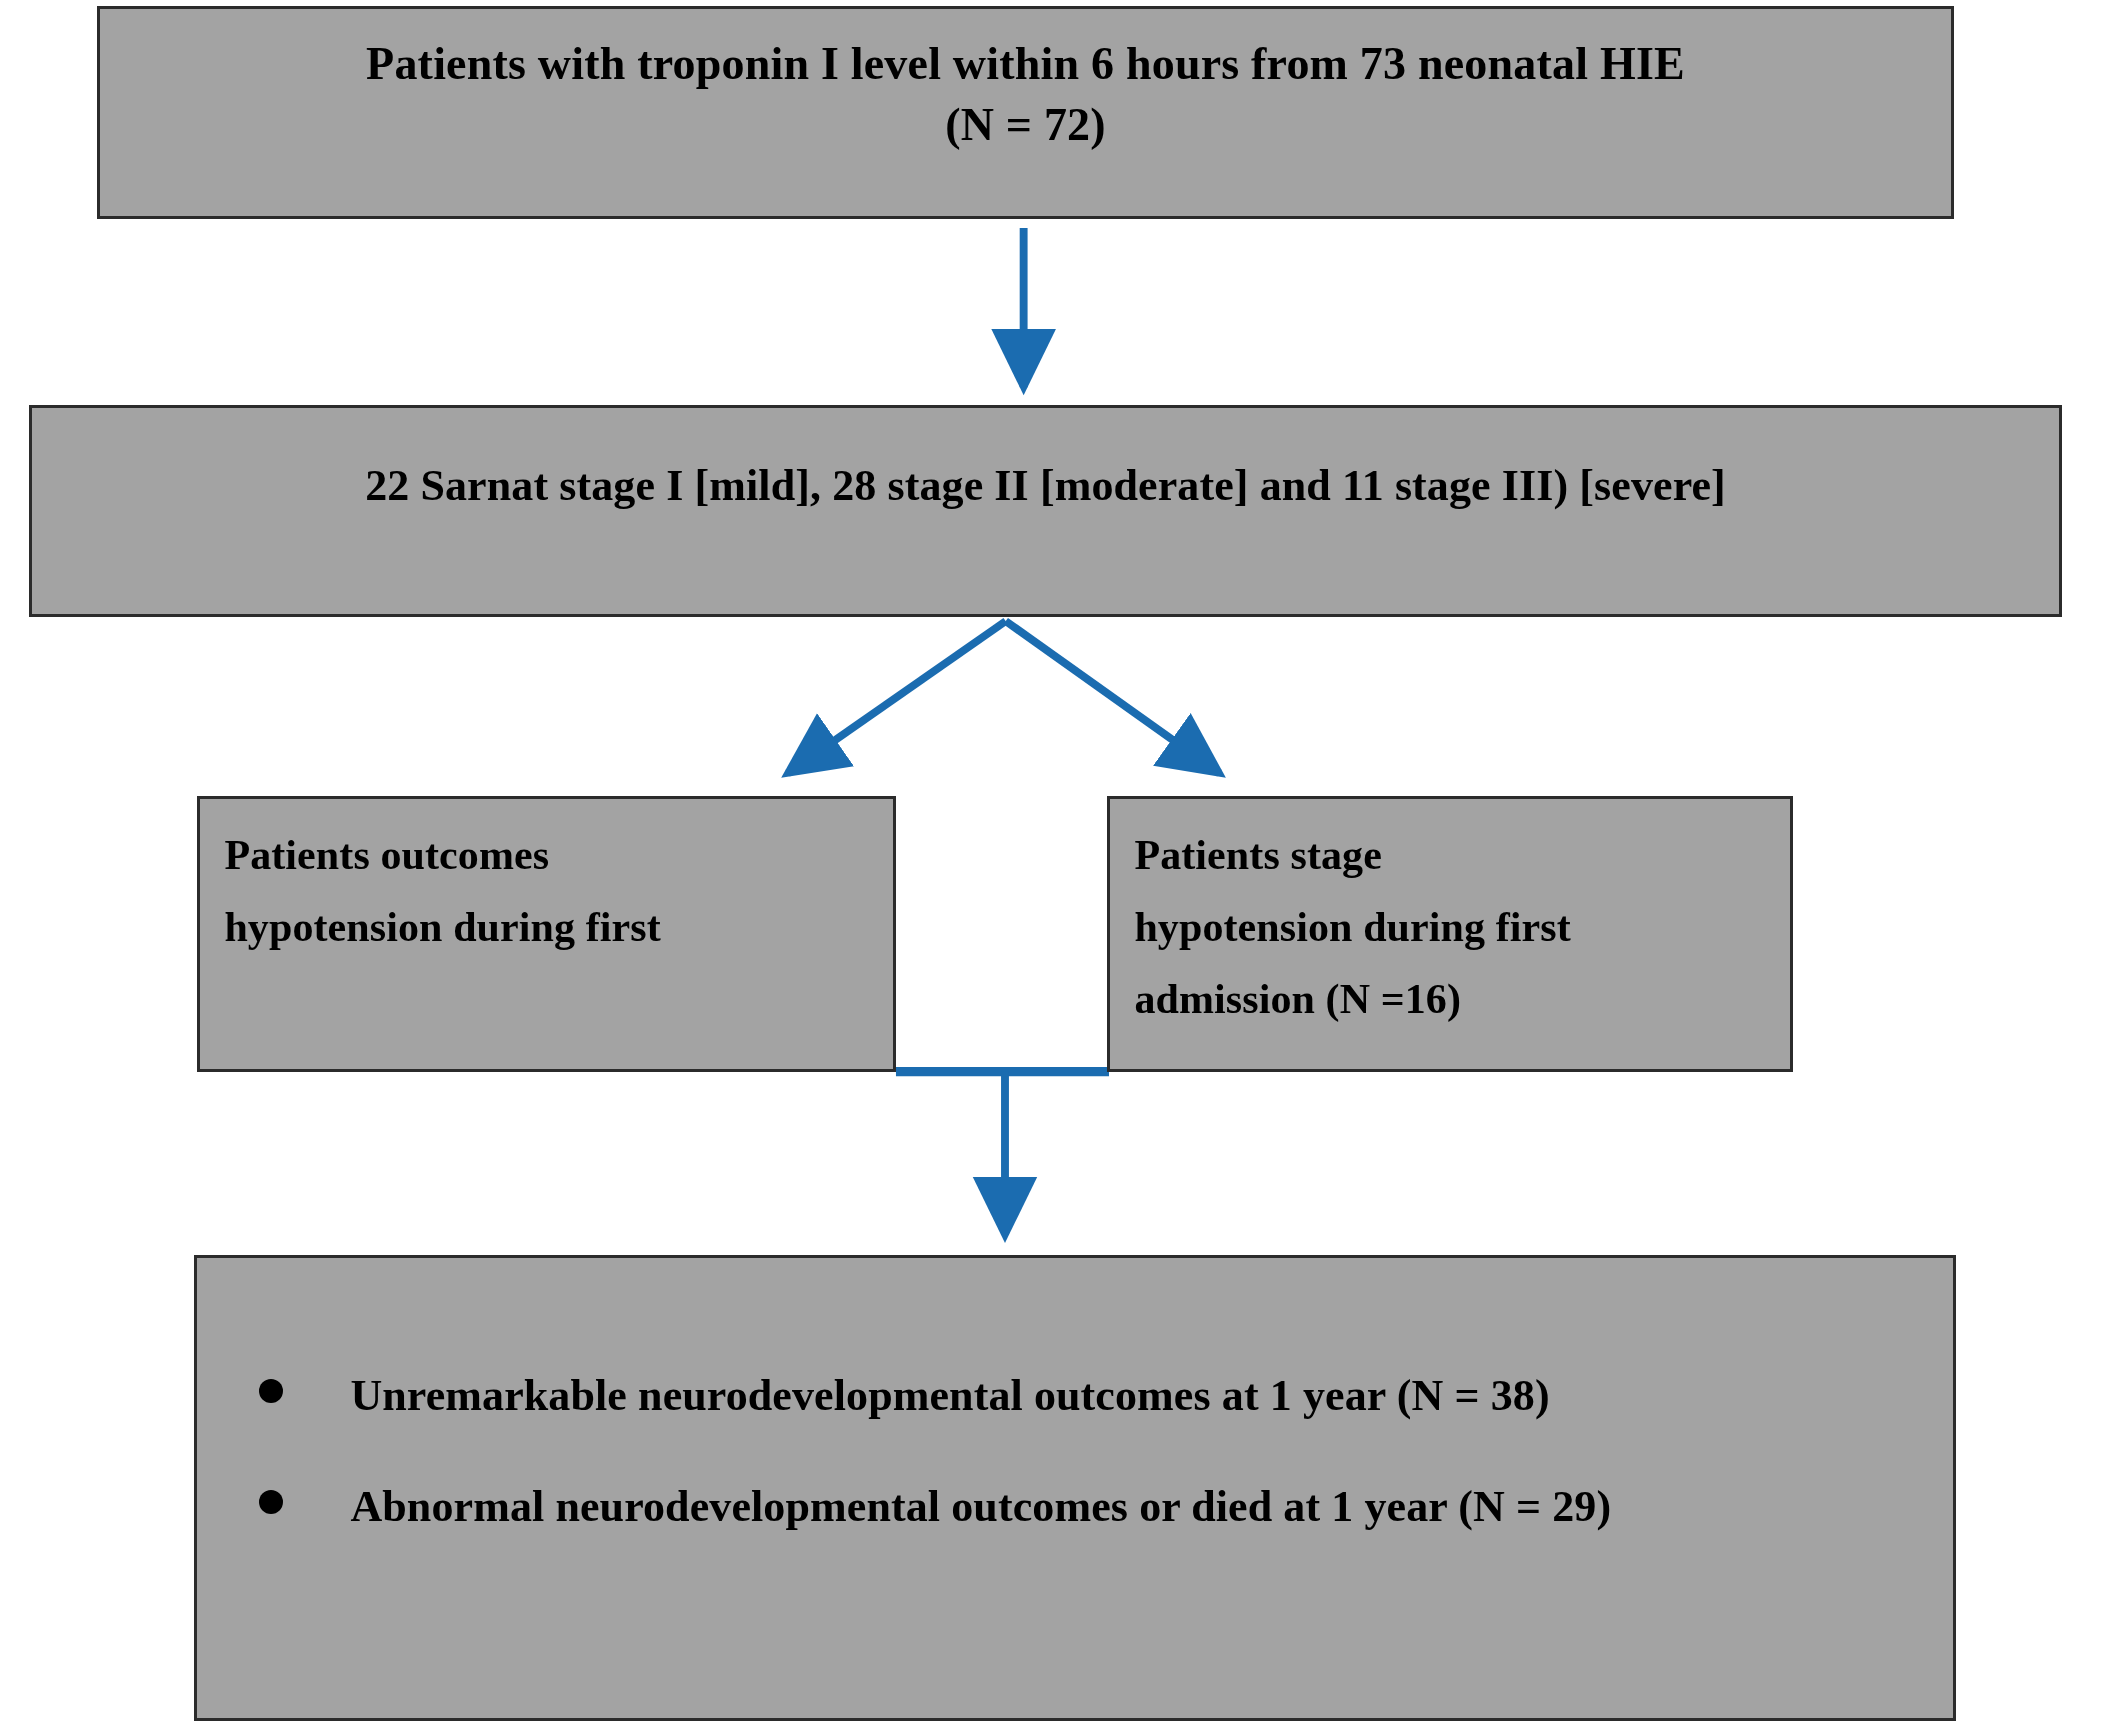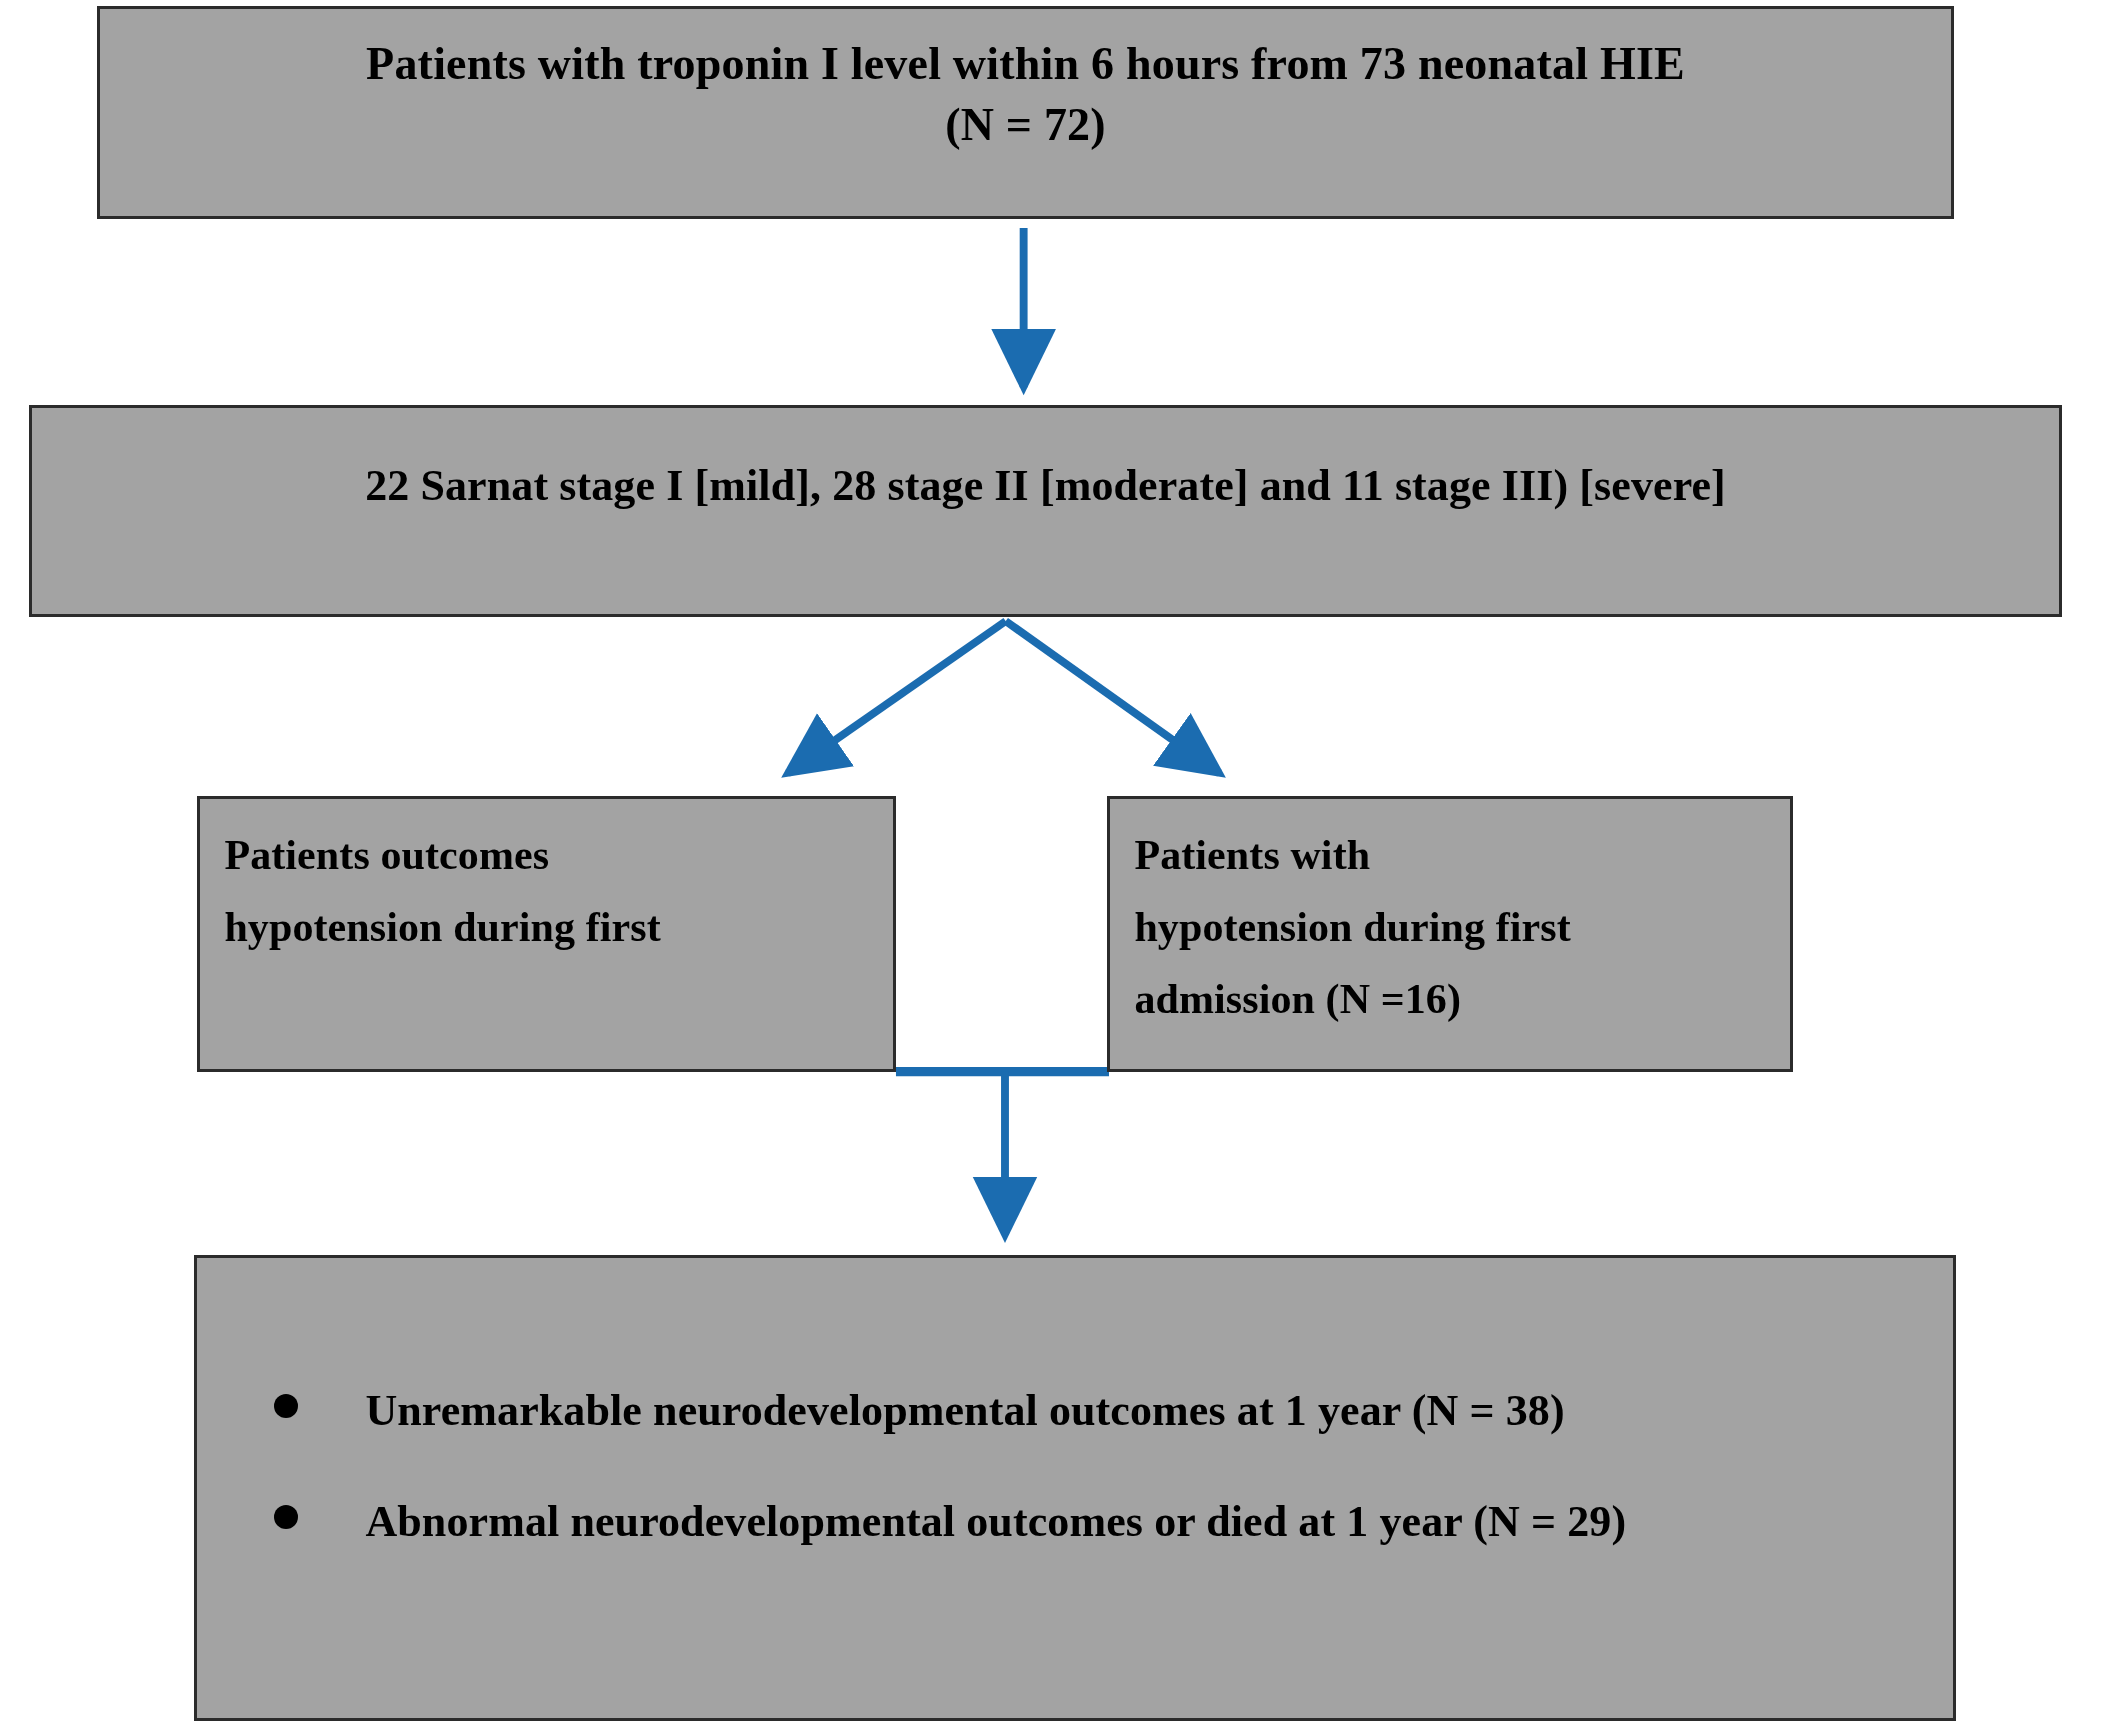--- a/index.html
+++ b/index.html
@@ -87,21 +87,21 @@
   
   #box-outcomes {
     left: 194px;
     top: 1255px;
     width: 1762px;
     height: 466px;
     padding: 0;
   }
   #outcome-list {
     list-style: none;
-    margin: 15px;
+    margin: 0;
     padding: 102px 29px 0 12px;
   }
   #outcome-list li {
     position: relative;
     display: flex;
     align-items: flex-start;
     margin-bottom: 40px;
     padding-left: 50px;
   }
   .bullet-dot {
@@ -170,21 +170,21 @@
   <div class="node" id="box-staging">
     <span class="node-text">22 Sarnat stage I [mild], 28 stage II [moderate] and 11 stage III) [severe]</span>
   </div>
 
   <div class="node branch-box" id="box-no-hypotension">
     <span class="node-text">Patients outcomes</span>
     <span class="node-text">hypotension during first</span>
   </div>
 
   <div class="node branch-box" id="box-hypotension">
-    <span class="node-text">Patients with</span>
+    <span class="node-text">Patients stage</span>
     <span class="node-text">hypotension during first</span>
     <span class="node-text">admission (N =16)</span>
   </div>
 
   <div class="node" id="box-outcomes">
     <ul id="outcome-list">
       <li>
         <span class="bullet-dot"></span>
         <span class="bullet-text">Unremarkable neurodevelopmental outcomes at 1 year (N = 38)</span>
       </li>

